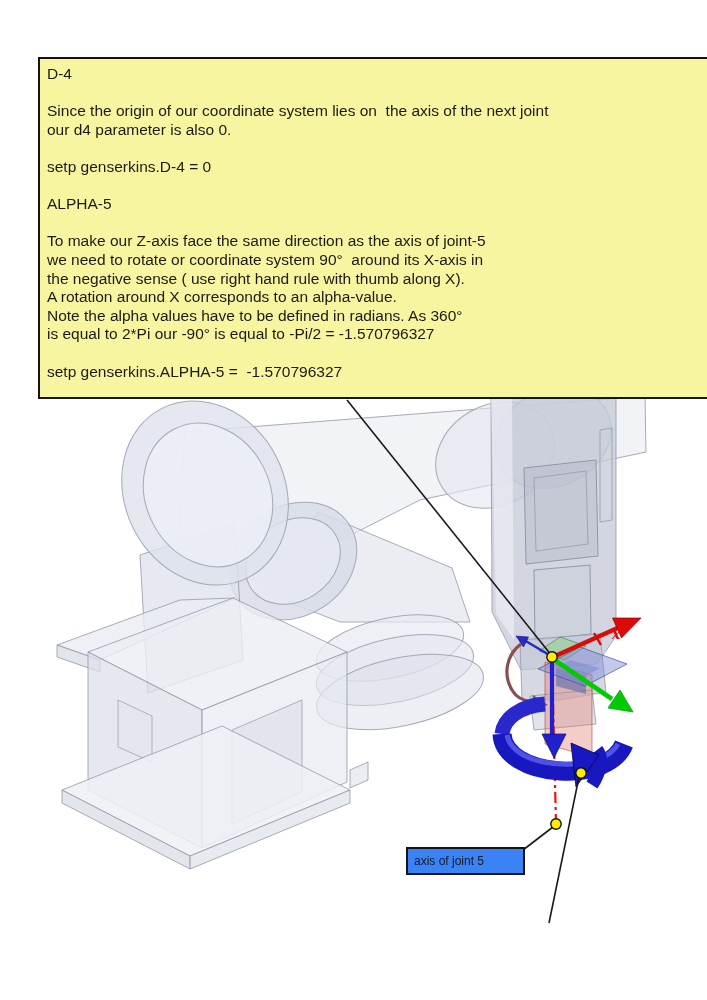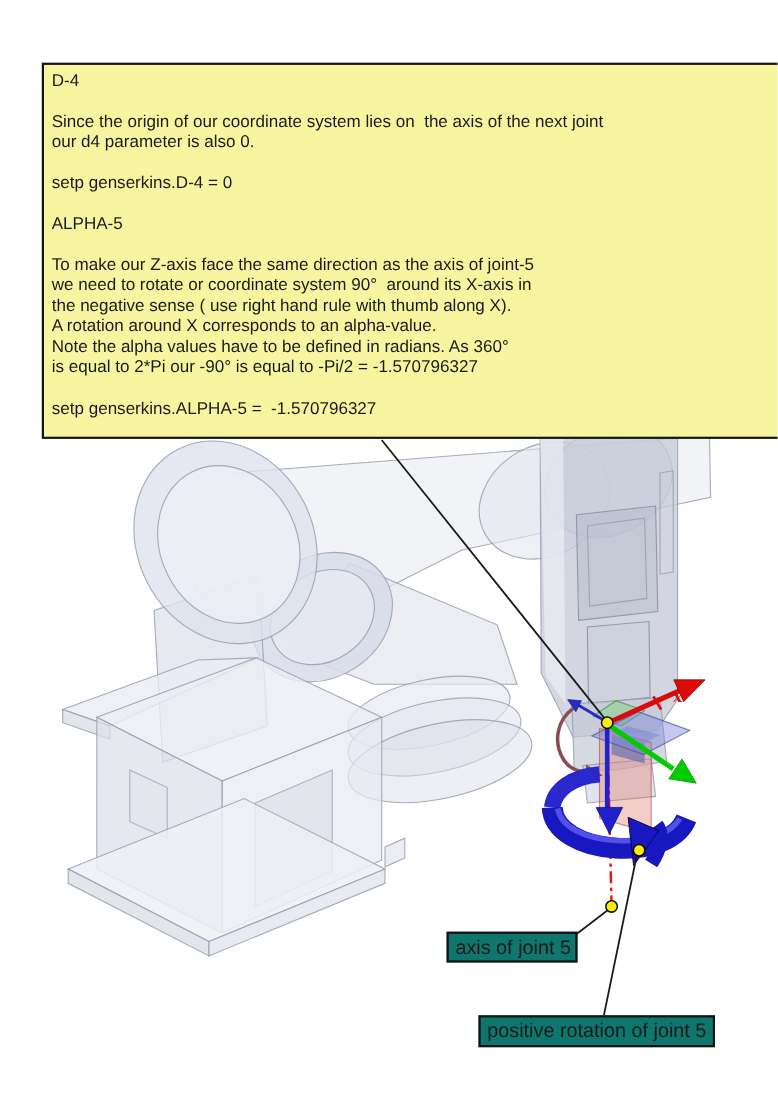--- a/index.html
+++ b/index.html
@@ -10,22 +10,22 @@
   #robot-svg{position:absolute;left:0;top:0;}
   .note-box{
     position:absolute;box-sizing:border-box;background:#f8f5a0;border:2px solid #141414;
   }
   #info-box{
     left:38px;top:57px;width:694px;height:342px;
     padding:6px 6px 0 7px;
     font-size:15.5px;line-height:18.6px;white-space:pre-wrap;
   }
   .callout-label{
-    position:absolute;box-sizing:border-box;background:#0f766e;border:2px solid #141414;
-    font-size:18px;display:flex;align-items:center;padding-left:6px;white-space:nowrap;
+    position:absolute;box-sizing:border-box;background:#3b82f6;border:2px solid #141414;
+    font-size:12px;display:flex;align-items:center;padding-left:6px;white-space:nowrap;
   }
   #axis-label{left:406px;top:847px;width:119px;height:28px;}
   #rotation-label{left:435px;top:923px;width:215px;height:29px;}
   #x-axis-glyph{
     position:absolute;left:612px;top:626px;width:18px;height:18px;
     color:#cc1111;font-family:"DejaVu Serif","Liberation Serif",serif;
     font-style:italic;font-weight:bold;font-size:14px;
   }
 </style>
 </head>
@@ -147,16 +147,15 @@
 To make our Z-axis face the same direction as the axis of joint-5
 we need to rotate or coordinate system 90°  around its X-axis in
 the negative sense ( use right hand rule with thumb along X).
 A rotation around X corresponds to an alpha-value.
 Note the alpha values have to be defined in radians. As 360°
 is equal to 2*Pi our -90° is equal to -Pi/2 = -1.570796327
 
 setp genserkins.ALPHA-5 =  -1.570796327</div>
 
   <div id="axis-label" class="callout-label">axis of joint 5</div>
-  <div id="rotation-label" class="callout-label">positive rotation of joint 5</div>
 
   <div id="x-axis-glyph">x</div>
 </div>
 
 </body></html>

